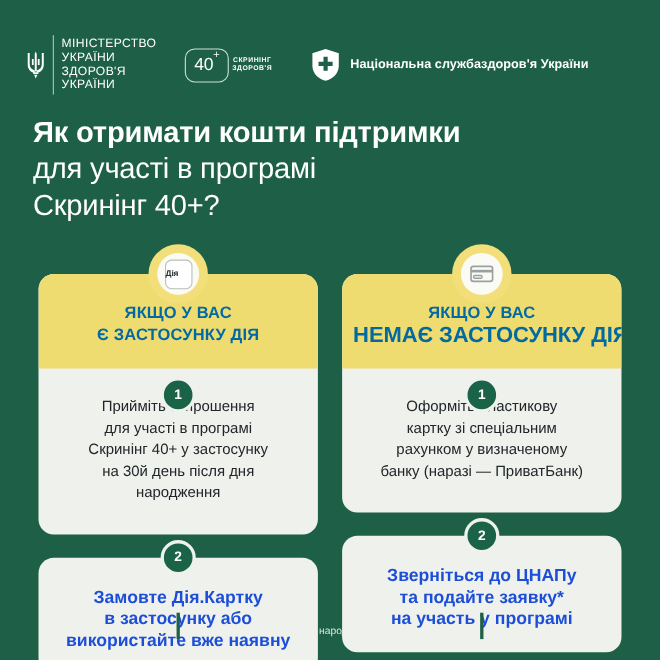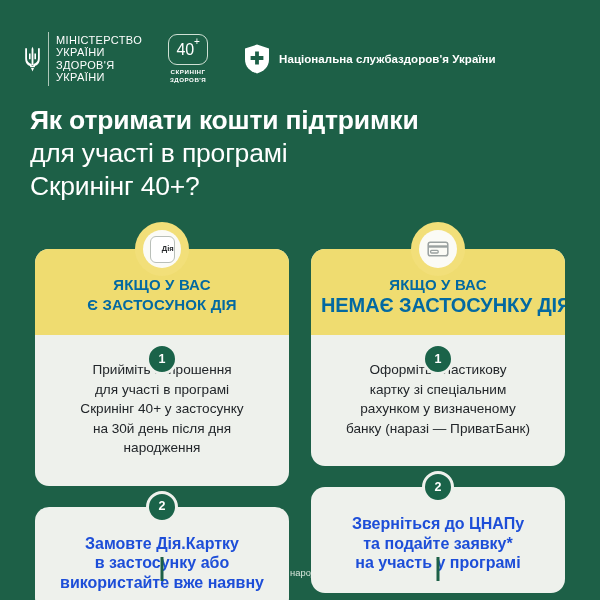--- a/index.html
+++ b/index.html
@@ -66,21 +66,20 @@
     font-size: 11px;
     line-height: 11.4px;
     letter-spacing: .35px;
     font-weight: 400;
     white-space: nowrap;
   }
 
   
   .s40 {
     display: flex;
-    flex-direction: column;
     align-items: center;
     justify-content: space-between;
     gap: 3px;
     margin-left: 4px;
   }
   .s40-box {
     width: 38px;
     height: 29px;
     border: 1.4px solid #cfe0d4;
     border-radius: 9px;
@@ -208,21 +207,21 @@
     justify-content: center;
   }
   .diia-chip {
     width: 23px;
     height: 25px;
     border: 1.3px solid #b9bfb9;
     border-radius: 6px;
     background: #ffffff;
     display: flex;
     align-items: center;
-    justify-content: flex-end;
+    justify-content: flex-start;
   }
   .diia-chip span {
     font-size: 7.6px;
     font-weight: 700;
     color: #26282b;
     letter-spacing: -.1px;
     line-height: 1;
   }
   .card-icon { width: 24px; height: 24px; }
 
@@ -397,21 +396,21 @@
         <div class="badge-inner">
           <div class="diia-chip">
             <span>Дія</span>
           </div>
         </div>
       </div>
 
       <div class="card">
         <div class="card-head">
           <span>ЯКЩО У ВАС</span>
-          <span>Є ЗАСТОСУНОК ДІЯ</span>
+          <span>Є ЗАСТОСУНКУ ДІЯ</span>
         </div>
         <div class="step step-1">
           <b>1</b>
         </div>
         <div class="card-body">
           <p>
             <span>Прийміть запрошення</span>
             <span>для участі в програмі</span>
             <span>Скринінг 40+ у застосунку</span>
             <span>на 30й день після дня</span>

